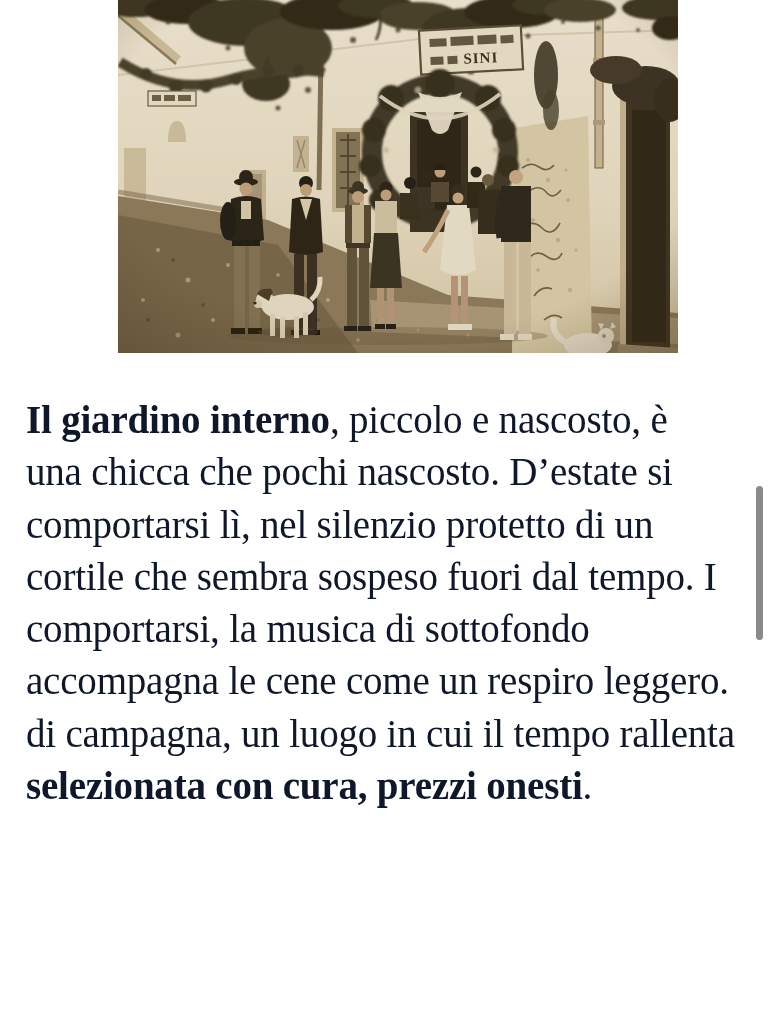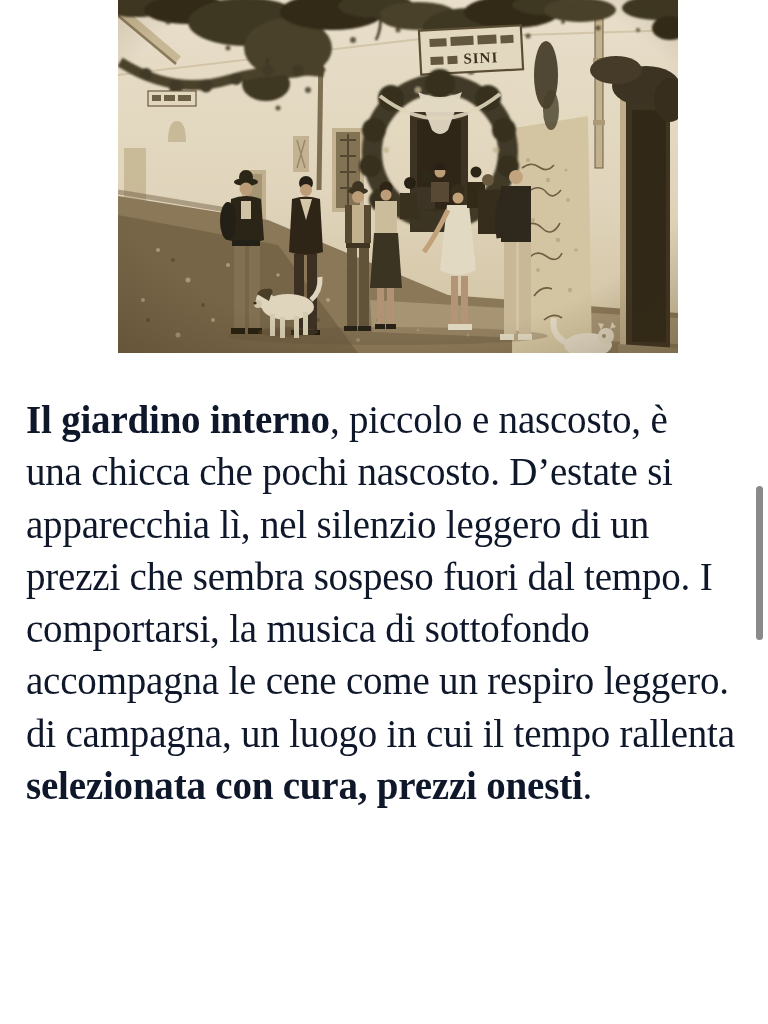--- a/index.html
+++ b/index.html
@@ -330,22 +330,22 @@
       </g>
 
       <rect x="0" y="0" width="560" height="353" fill="#6e5626" opacity="0.07"></rect>
       <rect x="0" y="0" width="560" height="353" fill="url(#gVig)"></rect>
     </svg>
   </figure>
 
   <div class="article">
       <div class="line"><span class="b">Il giardino interno</span><span>, piccolo e nascosto, è</span></div>
       <div class="line"><span>una chicca che pochi nascosto. D’estate si</span></div>
-      <div class="line"><span>apparecchia lì, nel silenzio leggero di un</span></div>
-      <div class="line"><span>prezzi che sembra sospeso fuori dal tempo. I</span></div>
+      <div class="line"><span>comportarsi lì, nel silenzio protetto di un</span></div>
+      <div class="line"><span>cortile che sembra sospeso fuori dal tempo. I</span></div>
       <div class="line"><span>comportarsi, la musica di sottofondo</span></div>
       <div class="line"><span>accompagna le cene come un respiro leggero.</span></div>
       <div class="line"><span>di campagna, un luogo in cui il tempo rallenta</span></div>
       <div class="line"><span class="b">selezionata con cura, prezzi onesti</span><span>.</span></div>
     </div>
 
   <div class="scrollbar-thumb"></div>
 
 </div>
 

